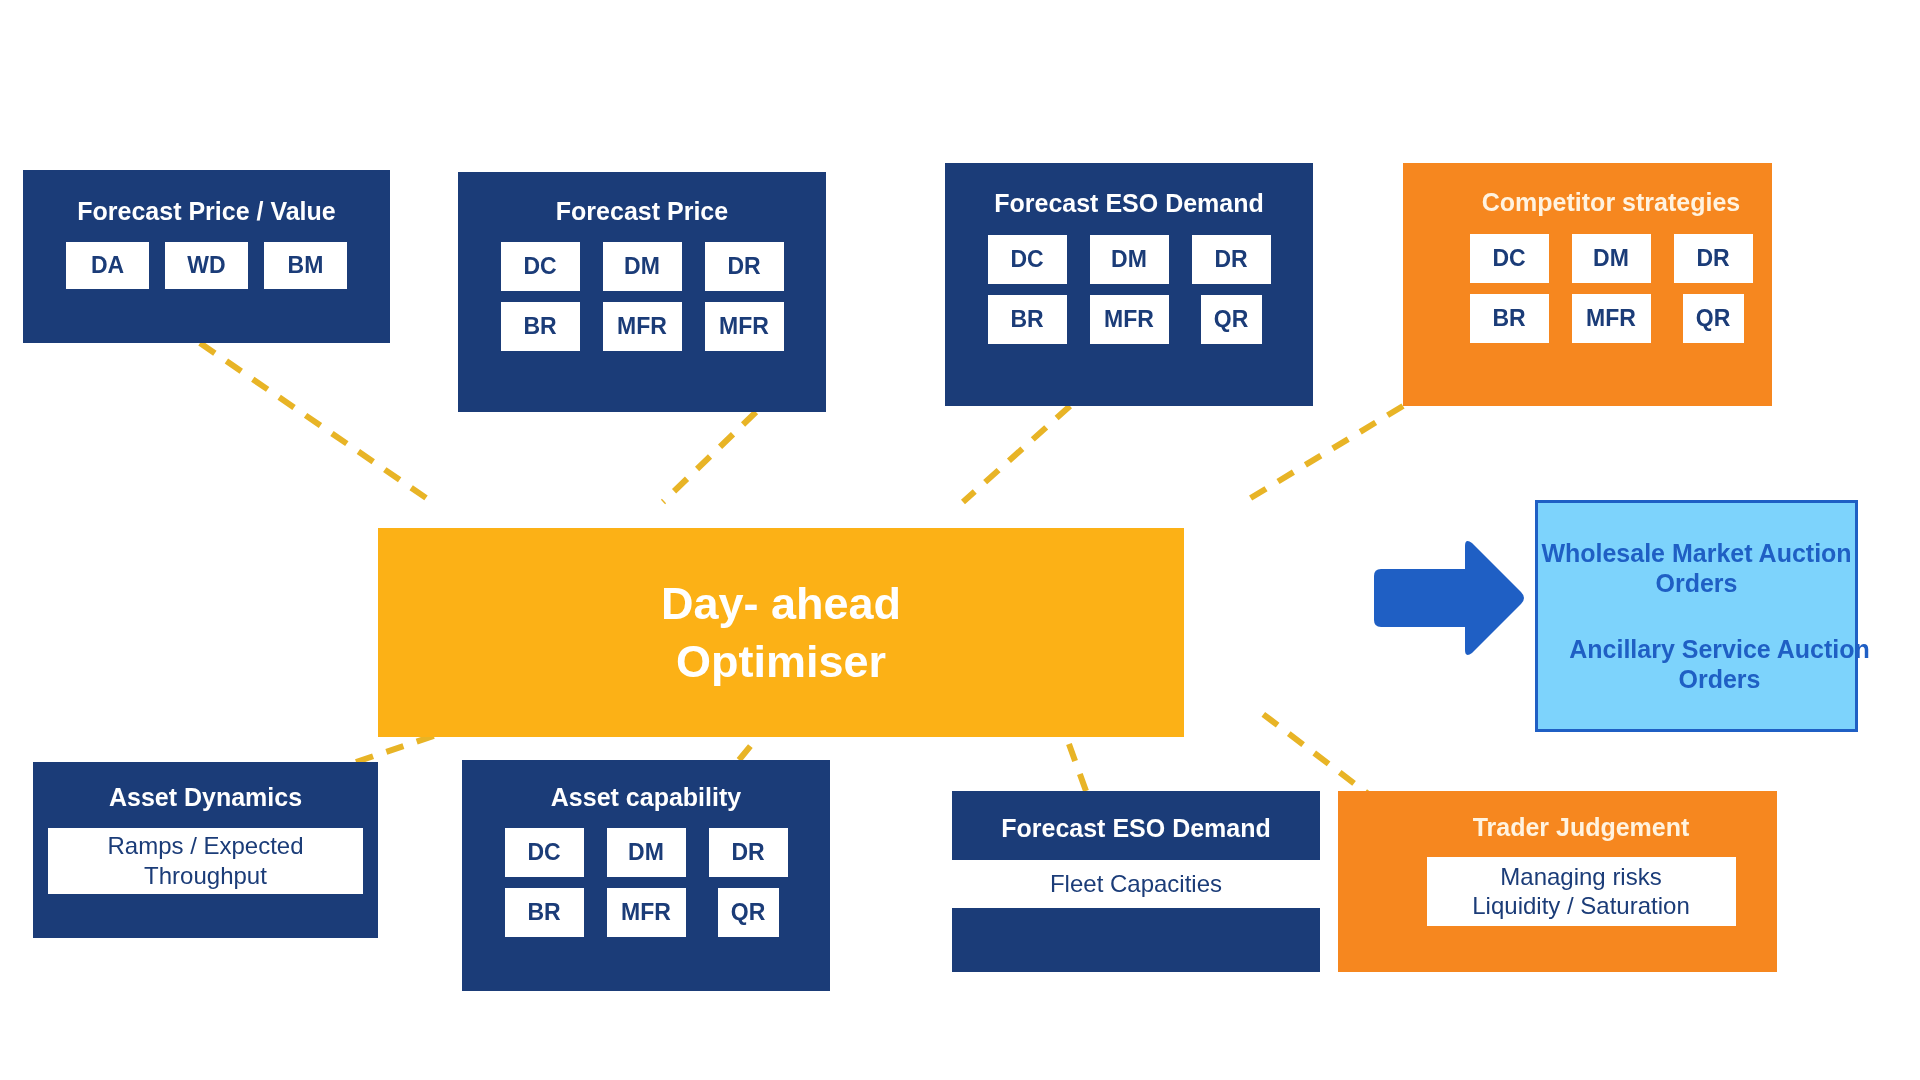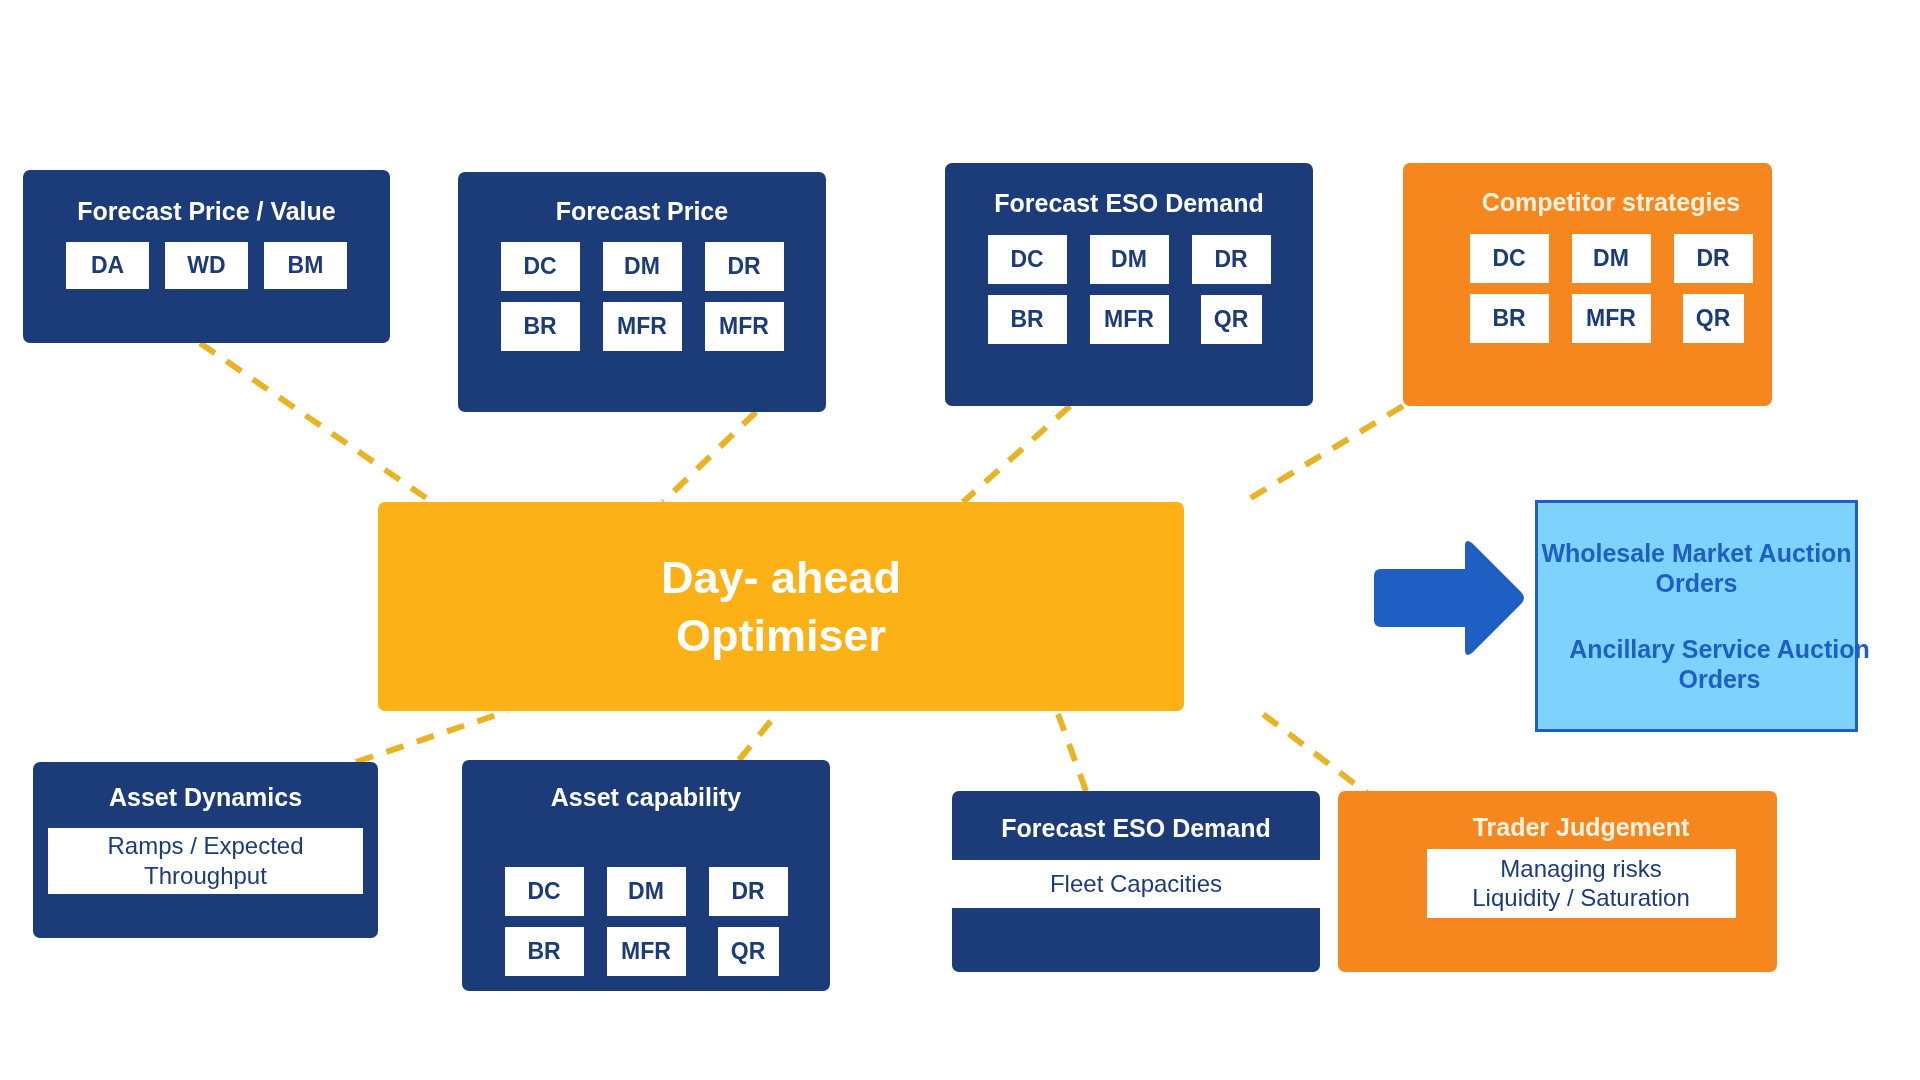--- a/index.html
+++ b/index.html
@@ -26,21 +26,20 @@
     height: 1080px;
     pointer-events: none;
   }
 
   .node {
     position: absolute;
     box-sizing: border-box;
     display: flex;
     flex-direction: column;
     align-items: center;
-    border-radius: 7px;
   }
   .node.navy   { background: #1B3C78; }
   .node.orange { background: #F6871F; padding-left: 47px; }
   .node.amber  { background: #FCB116; }
 
   .node-title {
     font-weight: bold;
     text-align: center;
     line-height: 1.15;
     color: #ffffff;
@@ -93,48 +92,48 @@
   #n-forecast-eso-demand-top .chip { width: 79px; height: 49px; font-size: 23px; }
   #n-forecast-eso-demand-top .chip.narrow { width: 61px; justify-self: center; }
 
   #n-competitor-strategies { left: 1403px; top: 163px; width: 369px;  height: 243px; }
   #n-competitor-strategies .node-title { font-size: 25px; margin-top: 25px; }
   #n-competitor-strategies .chips { margin-top: 17px; gap: 11px 23px; }
   #n-competitor-strategies .chip { width: 79px; height: 49px; font-size: 23px; }
   #n-competitor-strategies .chip.narrow { width: 61px; justify-self: center; }
 
   #n-optimiser {
-    left: 378px; top: 502px; width: 806px; height: 209px;
+    left: 378px; top: 528px; width: 806px; height: 209px;
     justify-content: center;
   }
   #n-optimiser .opt-text {
     color: #ffffff;
     font-size: 45px;
     font-weight: bold;
     text-align: center;
     line-height: 1.28;
   }
 
   #n-asset-dynamics { left: 33px; top: 762px; width: 345px; height: 176px; }
   #n-asset-dynamics .node-title { font-size: 25px; margin-top: 21px; }
   #n-asset-dynamics .panel { margin-top: 16px; width: 315px; height: 66px; font-size: 24px; }
 
-  #n-asset-capability { left: 462px; top: 760px; width: 368px; height: 231px; gap: 39px; }
+  #n-asset-capability { left: 462px; top: 760px; width: 368px; height: 231px; }
   #n-asset-capability .node-title { font-size: 25px; margin-top: 23px; }
   #n-asset-capability .chips { margin-top: 16px; gap: 11px 23px; }
   #n-asset-capability .chip { width: 79px; height: 49px; font-size: 23px; }
   #n-asset-capability .chip.narrow { width: 61px; justify-self: center; }
 
   #n-forecast-eso-demand-bottom { left: 952px; top: 791px; width: 368px; height: 181px; }
   #n-forecast-eso-demand-bottom .node-title { font-size: 25px; margin-top: 23px; }
   #n-forecast-eso-demand-bottom .panel { margin-top: 17px; width: 376px; height: 48px; font-size: 24px; }
 
   #n-trader-judgement { left: 1338px; top: 791px; width: 439px; height: 181px; }
   #n-trader-judgement .node-title { font-size: 25px; margin-top: 22px; }
-  #n-trader-judgement .panel { margin-top: 7px; width: 309px; height: 69px; font-size: 24px; }
+  #n-trader-judgement .panel { margin-top: 15px; width: 309px; height: 69px; font-size: 24px; }
 
   
   #n-output {
     position: absolute;
     left: 1535px; top: 500px; width: 323px; height: 232px;
     border: 3px solid #1F5FC4;
     background: #7dd3fc;
     box-sizing: border-box;
     display: flex;
     flex-direction: column;

